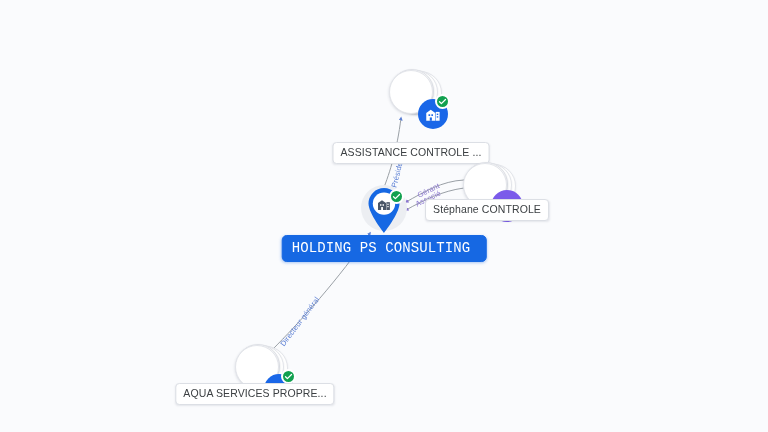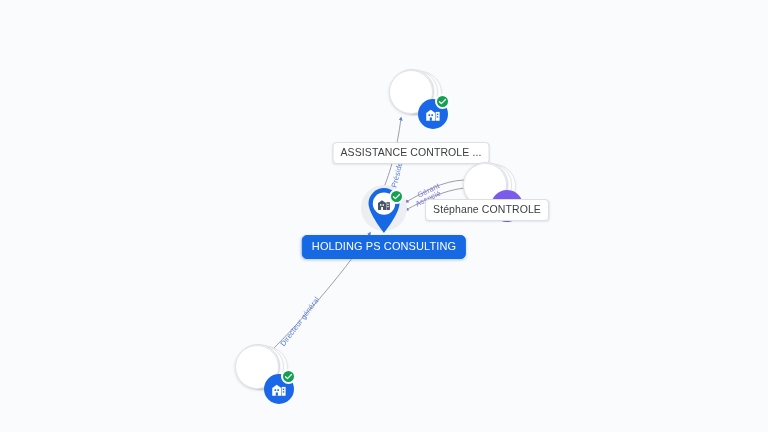--- a/index.html
+++ b/index.html
@@ -153,23 +153,24 @@
     border: 1px solid #dcdfe5;
     color: #3c4043;
     box-shadow: 0 1px 2px rgba(40,50,80,.10);
     letter-spacing: .1px;
   }
   .label.selected {
     background: #1668e3;
     border-color: #1668e3;
     color: #ffffff;
     border-radius: 5px;
-    padding: 5px 9px 6px 9px;
-    font-size: 11px;
+    padding: 5px 15px 6px 9px;
+    font-size: 14px;
     box-shadow: 0 1px 3px rgba(22,104,227,.35);
+    font-family: Liberation Mono, monospace;
   }
 
   
   .edge-label {
     position: absolute;
     white-space: nowrap;
     font-size: 7.5px;
     line-height: 1;
     letter-spacing: .1px;
     transform-origin: left center;
@@ -297,14 +298,15 @@
         <rect x="17" y="15" width="2" height="1.8" fill="#1a67e8"></rect>
         <rect x="7.7" y="16.6" width="2.8" height="4.4" fill="#1a67e8"></rect>
       </svg>
     </div>
     <div class="badge-check" style="left:23px; top:3px;">
       <svg viewBox="0 0 24 24" xmlns="http://www.w3.org/2000/svg">
         <path d="M4 12.6l5 5L20 6.5" fill="none" stroke="#ffffff" stroke-width="3.4" stroke-linecap="round" stroke-linejoin="round"></path>
       </svg>
     </div>
   </div>
+  <div class="label" style="left:255px; top:383px;">AQUA SERVICES PROPRE...</div>
 
 </div>
 
 </body></html>

